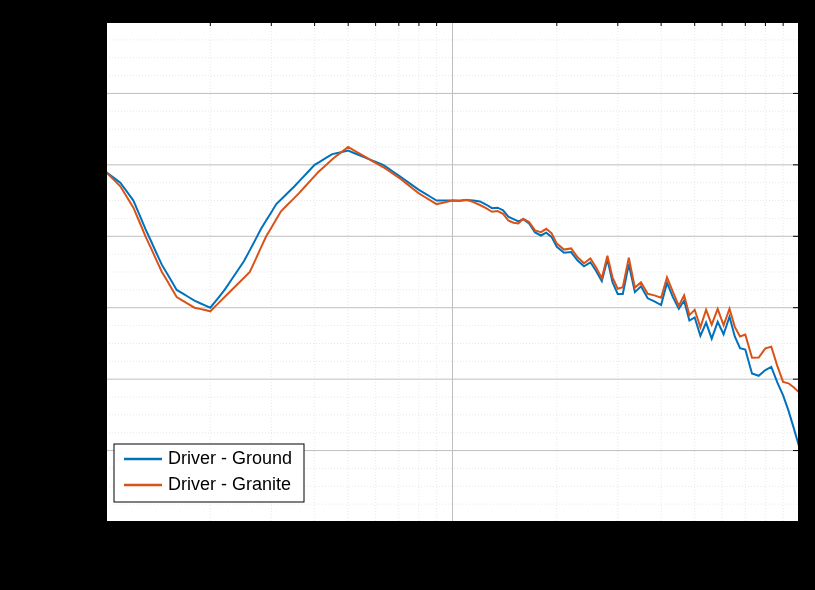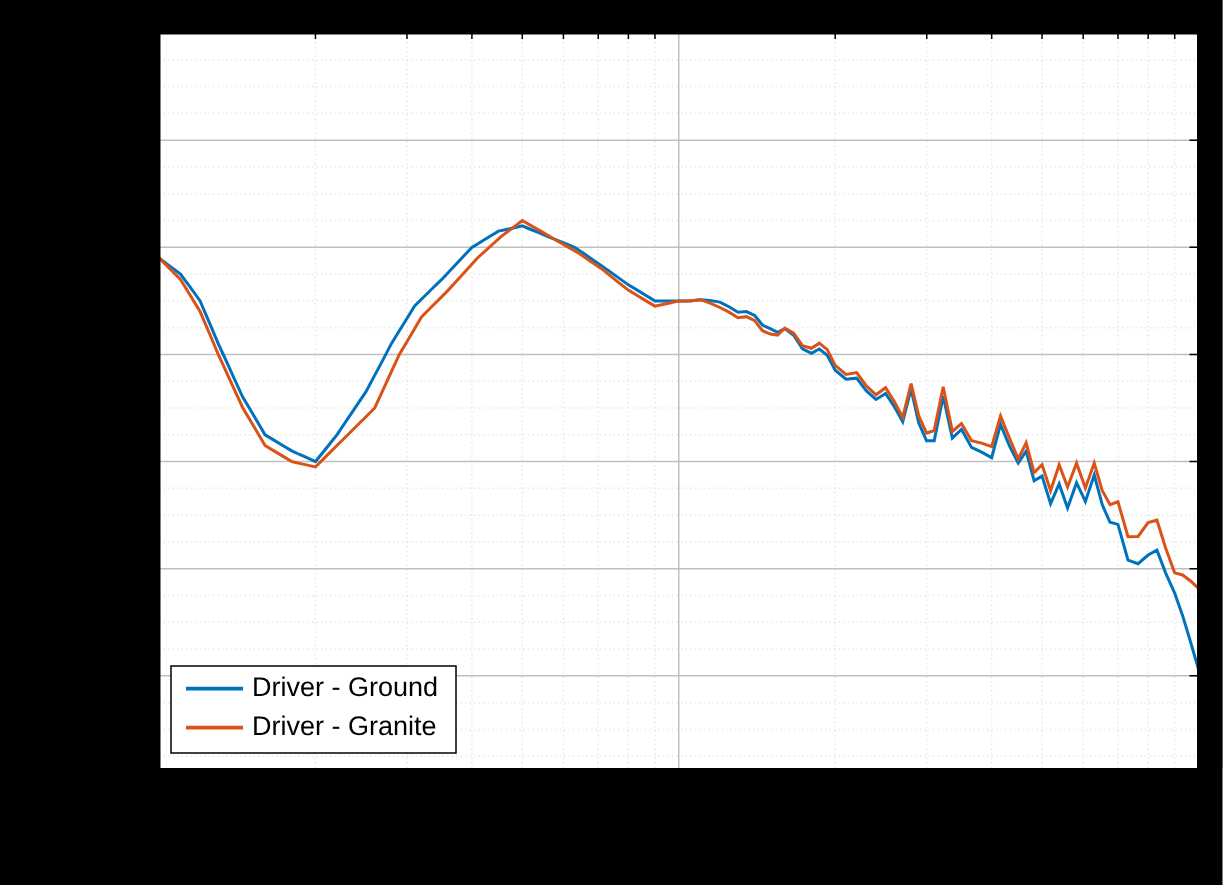--- a/index.html
+++ b/index.html
@@ -1,16 +1,16 @@
 <!DOCTYPE html>
 <html><head>
 <meta charset="utf-8">
 <style>
   body{margin:0;background:#000;font-family:Arial,Helvetica,sans-serif}
-  #wrap{position:relative;width:815px;height:512px}
+  #wrap{position:relative;width:815px;height:590px}
   svg{position:absolute;top:0;left:0}
   .axis-label{font-size:20px;fill:#000}
   .tick-label{font-size:16px;fill:#000}
   .legend-text{font-size:18px;fill:#000}
 </style>
 </head>
 <body>
 <div id="wrap">
     <svg width="815" height="590">
       <rect x="0" y="0" width="815" height="590" fill="#000"></rect>

